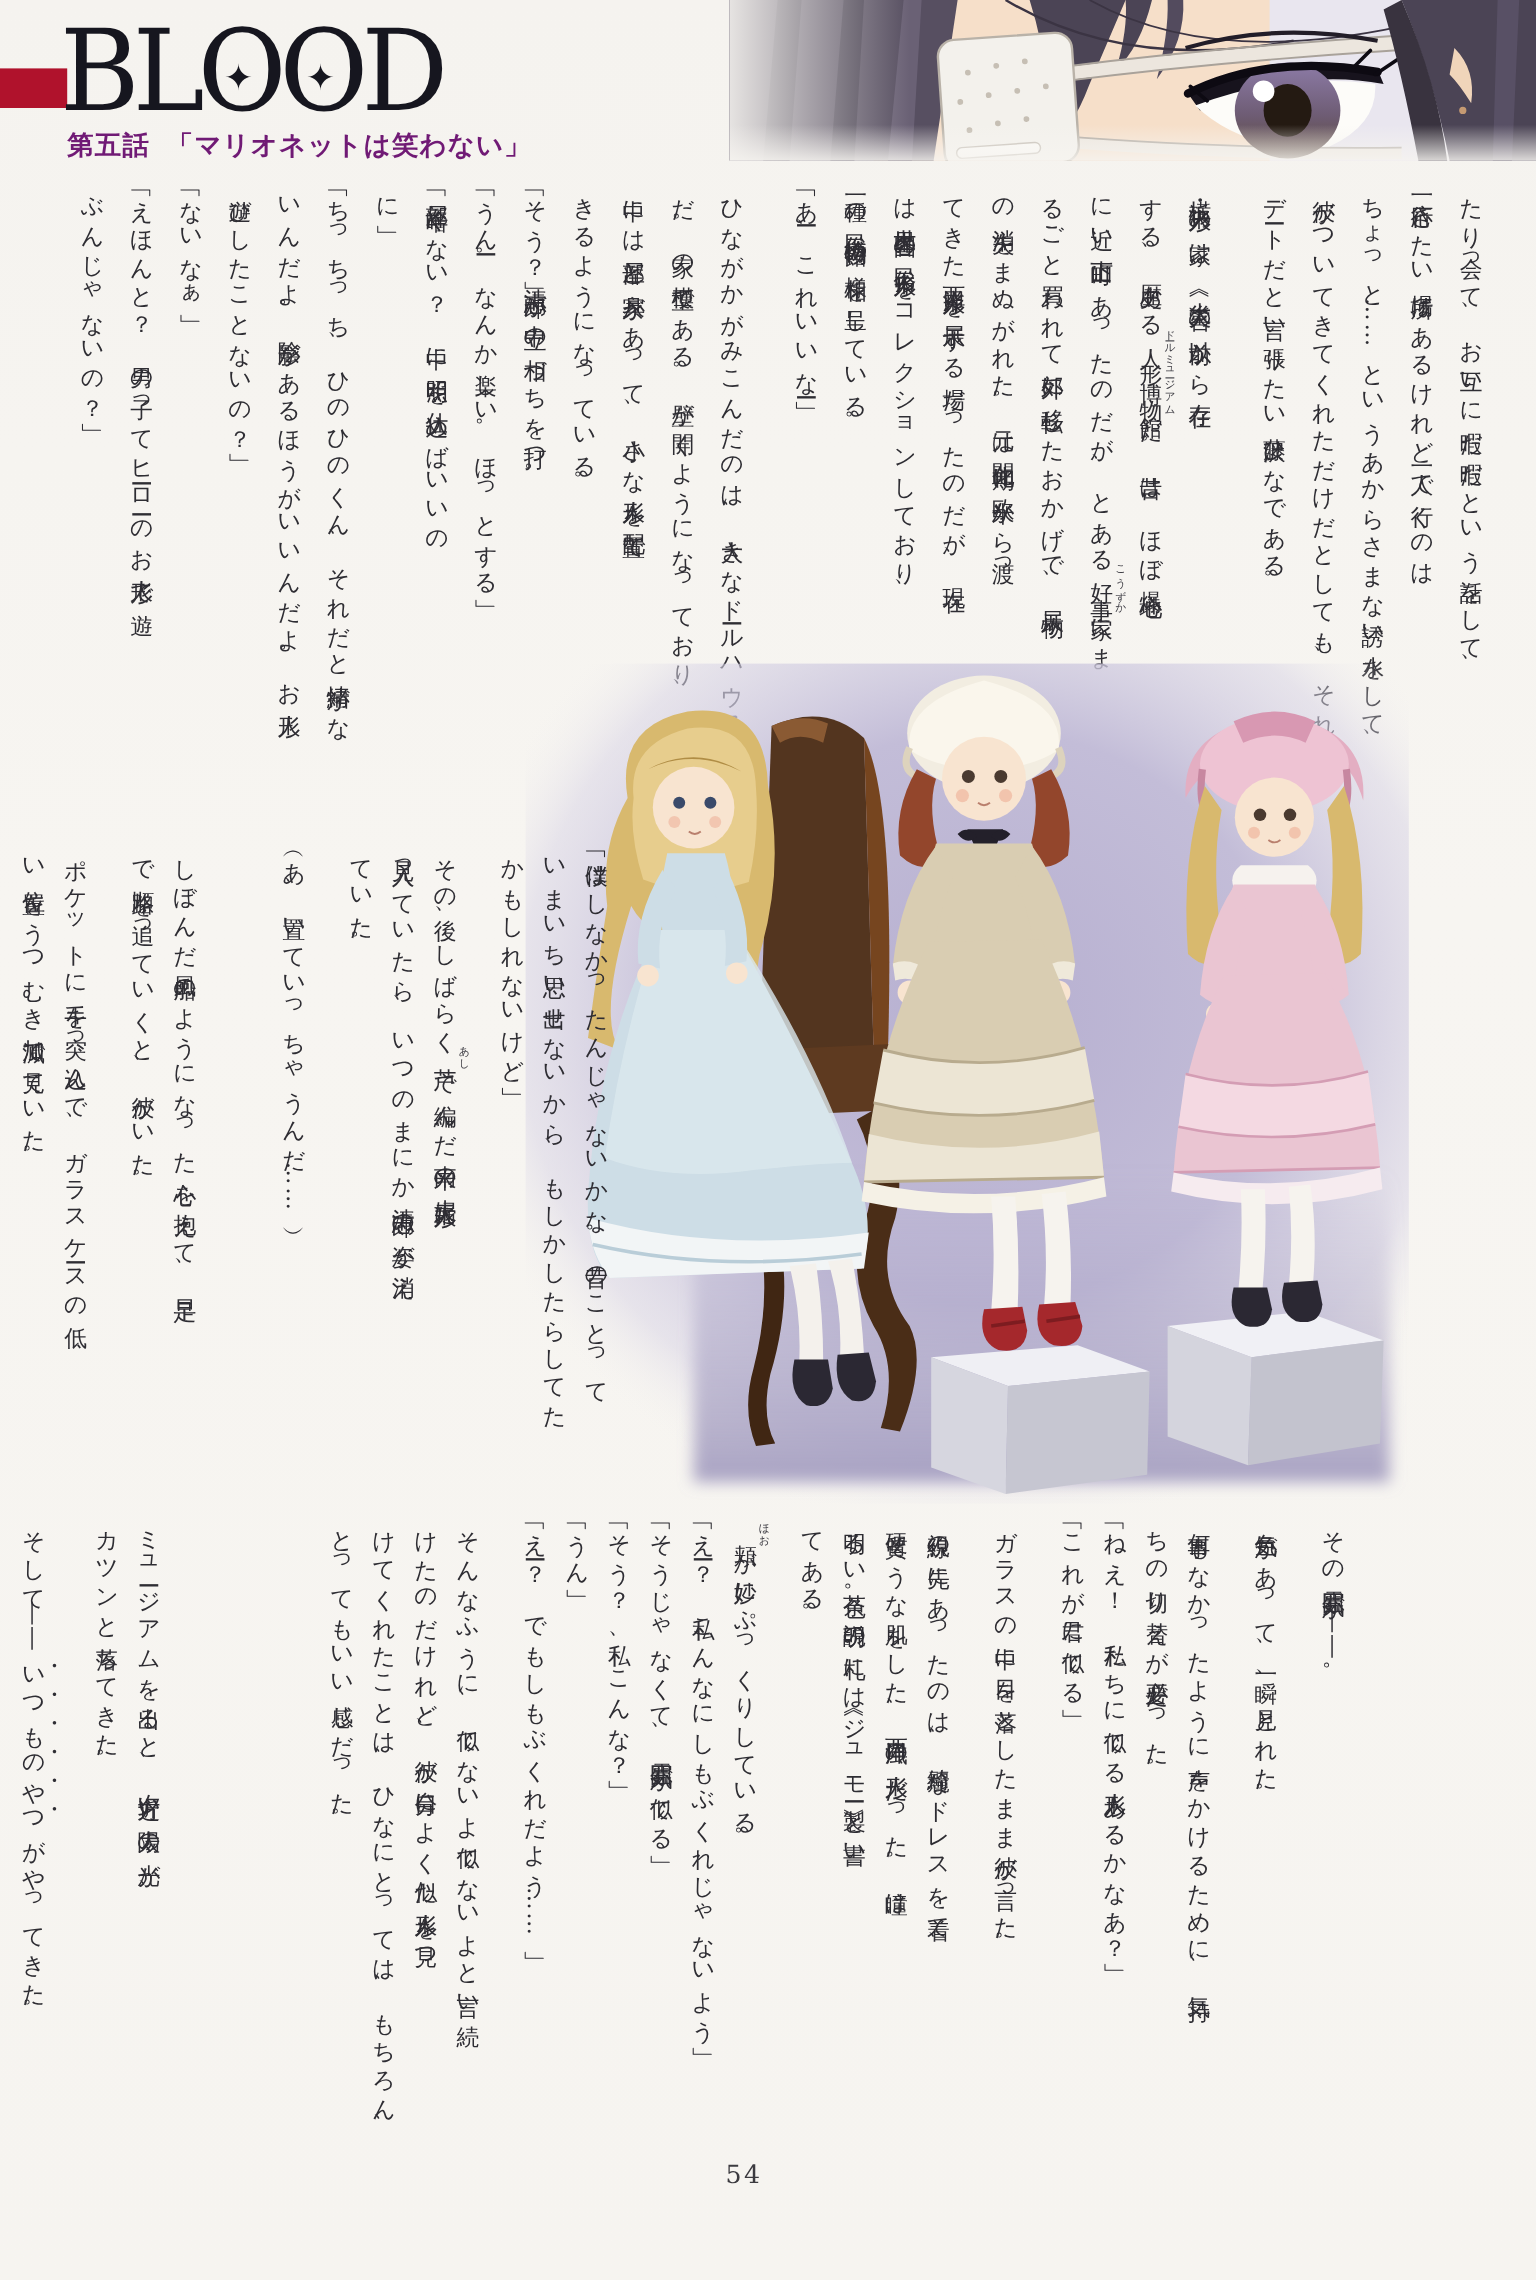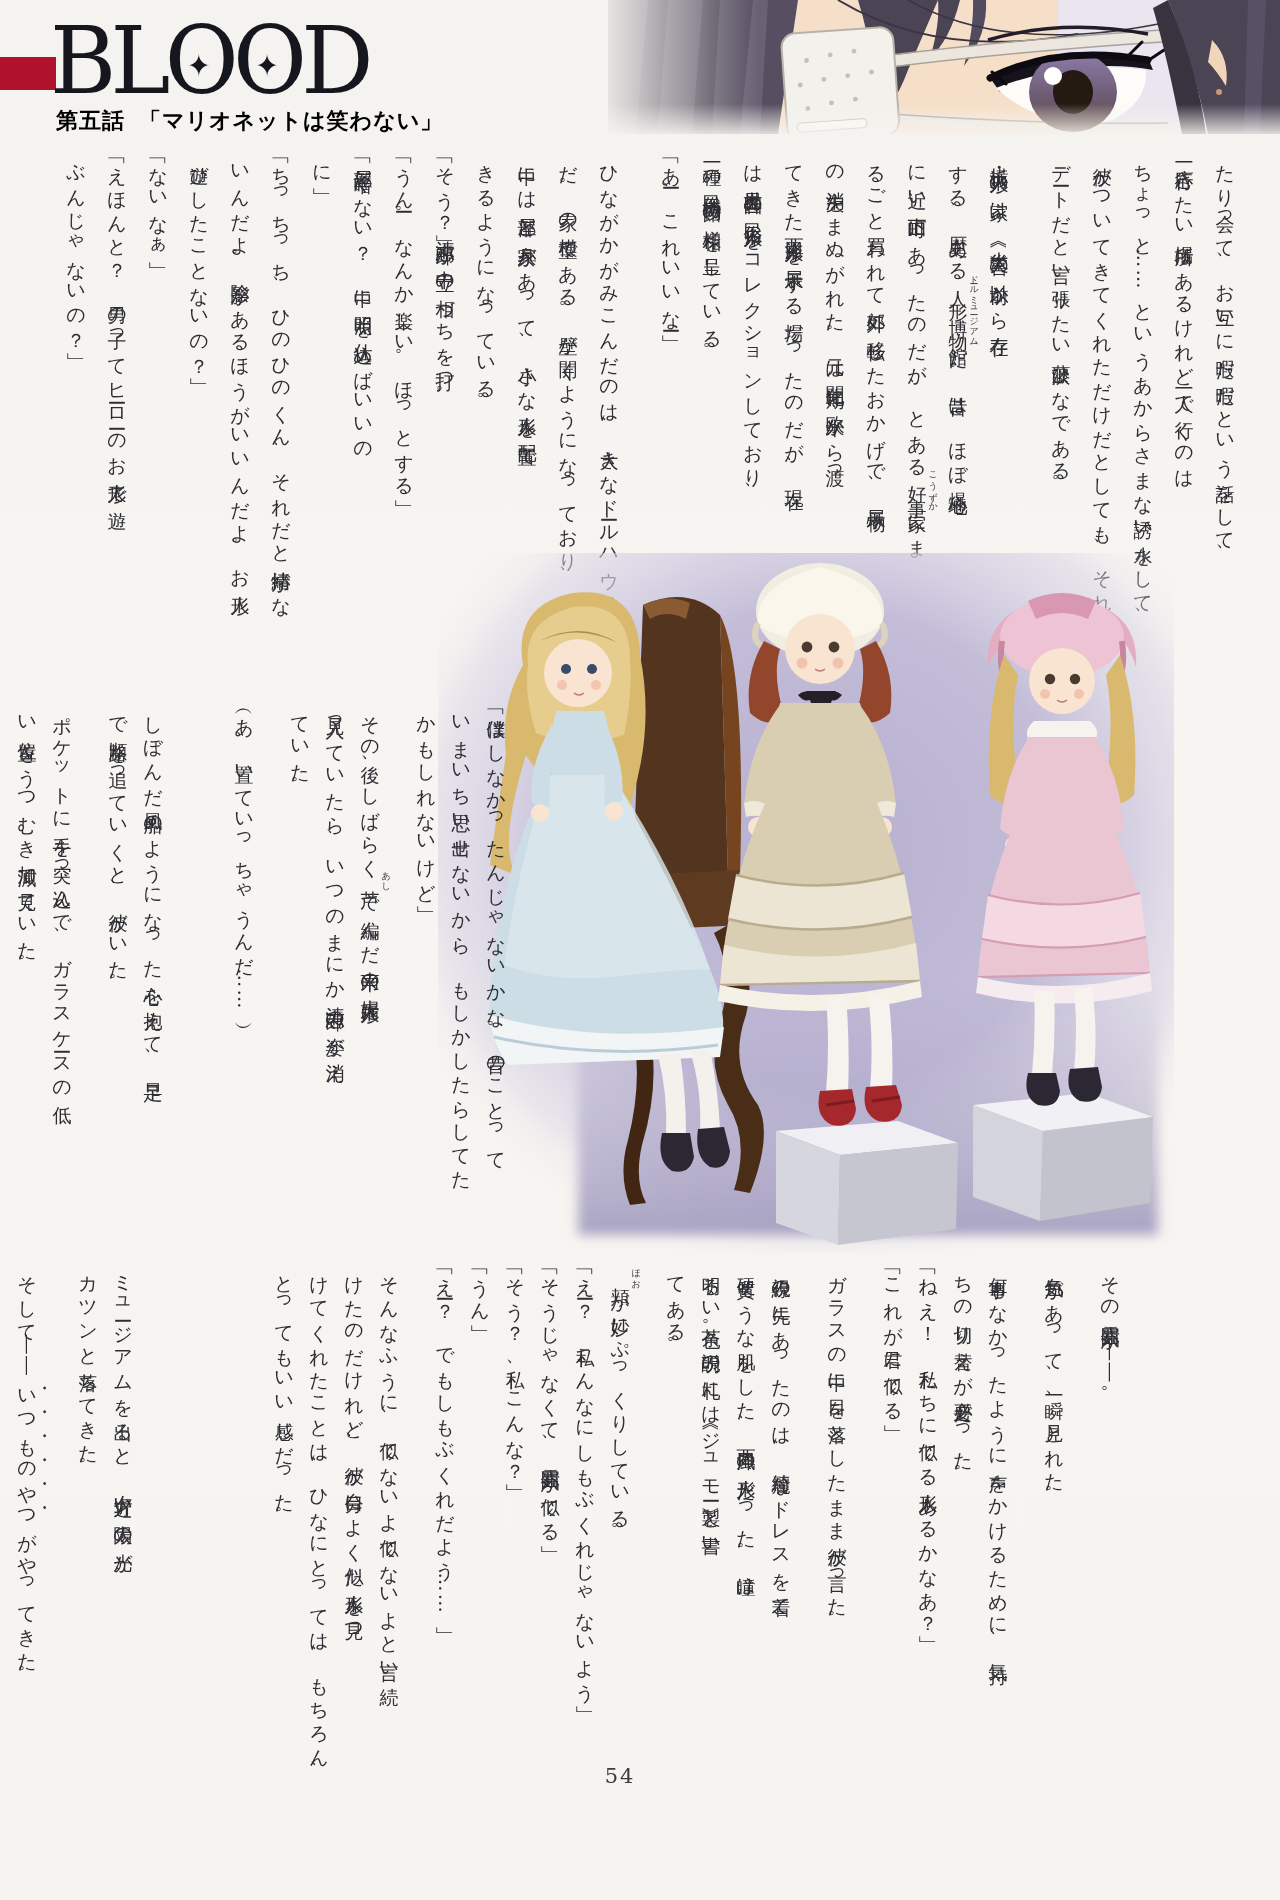--- a/index.html
+++ b/index.html
@@ -9,38 +9,38 @@
     font-family:"DejaVu Serif","Liberation Serif",serif;
   }
   
   .accent-bar{position:absolute;left:0;top:57px;width:56px;height:33px;}
   .logo{position:absolute;left:50px;top:14px;font-size:94px;letter-spacing:-6px;
         color:#16161f;font-weight:400;line-height:1;transform:scaleX(.96);transform-origin:left;}
   .logo .lg{display:inline-block;position:relative;}
   .logo .star{position:absolute;left:50%;top:55%;transform:translate(-50%,-50%);
         font-style:normal;font-size:30px;letter-spacing:0;color:#16161f;}
   .episode-line{position:absolute;left:56px;top:106px;font-size:22px;font-weight:bold;
-        color:#000000;letter-spacing:1px;}
+        color:#701a75;letter-spacing:1px;}
   .episode-line .ep{margin-right:14px;}
   
   .vband{position:absolute;writing-mode:vertical-rl;text-orientation:mixed;
          color:#2e2d33;font-size:19px;letter-spacing:2.2px;}
   .vline{white-space:nowrap;}
   .band-top .vline{line-height:41px;}
   .band-mid .vline,.band-bot .vline{line-height:35px;}
   .indent{padding-block-start:21px;}
   ruby rt{font-size:9px;letter-spacing:0;color:#3a3940;}
   .em{-webkit-text-emphasis:filled dot #2e2d33;text-emphasis:filled dot #2e2d33;}
   .band-top{right:34px;top:152px;height:512px;width:1152px;}
   .band-mid{right:766px;top:703px;height:492px;width:422px;}
   .band-bot{right:131px;top:1263px;height:486px;width:1018px;}
   
   .face-illo{position:absolute;right:0;top:0;width:672px;height:134px;}
   .dolls-illo{position:absolute;left:428px;top:545px;width:752px;height:712px;}
-  .page-number{position:absolute;left:560px;top:1764px;width:120px;text-align:center;
+  .page-number{position:absolute;left:560px;top:1800px;width:120px;text-align:center;
         font-size:21px;color:#3c3b40;letter-spacing:2px;}
 </style>
 </head>
 <body>
 
 <div class="accent-bar" style="background: rgb(176, 18, 44);"></div>
 <div class="logo"><span class="lg">B</span><span class="lg">L</span><span class="lg o">O<i class="star">✦</i></span><span class="lg o">O<i class="star">✦</i></span><span class="lg">D</span></div>
 <div class="episode-line">
   <span class="ep">第五話</span><span>「マリオネットは笑わない」</span>
 </div>

